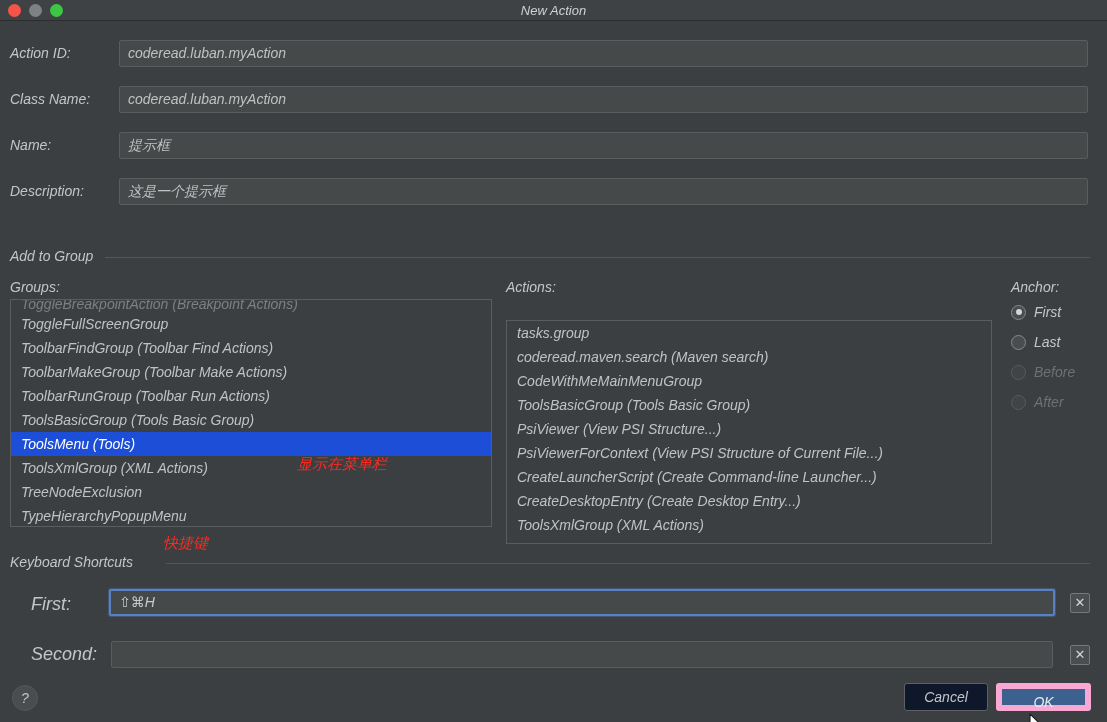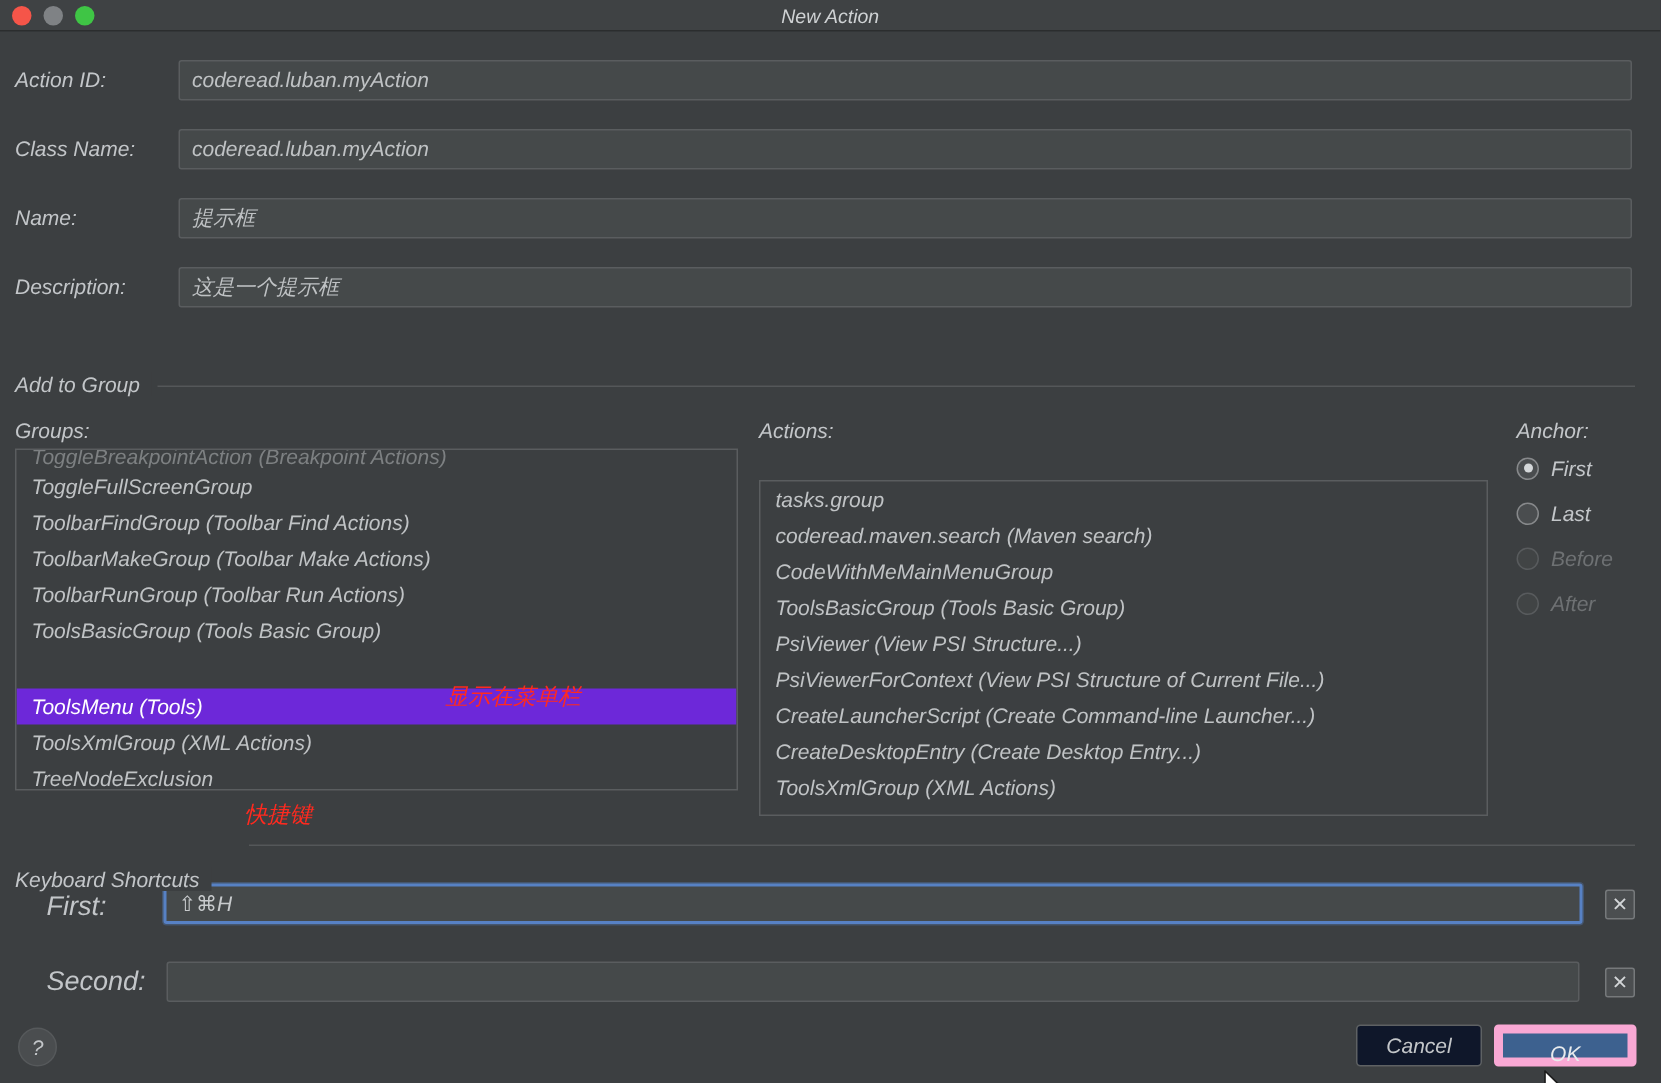--- a/index.html
+++ b/index.html
@@ -109,23 +109,22 @@
   .list-item {
     height: 24px;
     line-height: 24px;
     padding: 0 0 0 10px;
     font-size: 14px;
     color: #c0c3c5;
     white-space: nowrap;
     overflow: hidden;
   }
   .list-item.selected {
-    background: #6d28d9;
+    background: #1d4ed8;
     color: #ffffff;
-    margin-top: 27px;
   }
   .list-item.clipped {
     height: 12px;
     line-height: 9px;
     color: #7d8082;
     overflow: hidden;
   }
 
   
   .radio-row {
@@ -335,21 +334,21 @@
         <div class="radio-row" style="left: 1011px; top: 341px;">
           <div class="radio disabled"></div>
           <div class="radio-label disabled">Before</div>
         </div>
         <div class="radio-row" style="left: 1011px; top: 371px; text-align: center;">
           <div class="radio disabled"></div>
           <div class="radio-label disabled">After</div>
         </div>
       </div>
 
-    <div class="section-title" style="left:10px; top:557px;text-align:right;">Keyboard Shortcuts</div>
+    <div class="section-title" style="left:10px; top:533px;text-align:right;">Keyboard Shortcuts</div>
     <div class="section-rule" style="left:166px; right:17px; top:542px;"></div>
 
     <div class="short-label" style="left:31px; top:570px;">First:</div>
     <div class="short-field focused" style="left:109px; top:568px; width:946px;">⇧⌘H</div>
     <div class="clear-btn" style="left:1070px; top:572px;">✕</div>
 
     <div class="short-label" style="left:31px; top:620px;">Second:</div>
     <div class="short-field" style="left:111px; top:620px; width:942px;"></div>
     <div class="clear-btn" style="left:1070px; top:624px;">✕</div>
 

